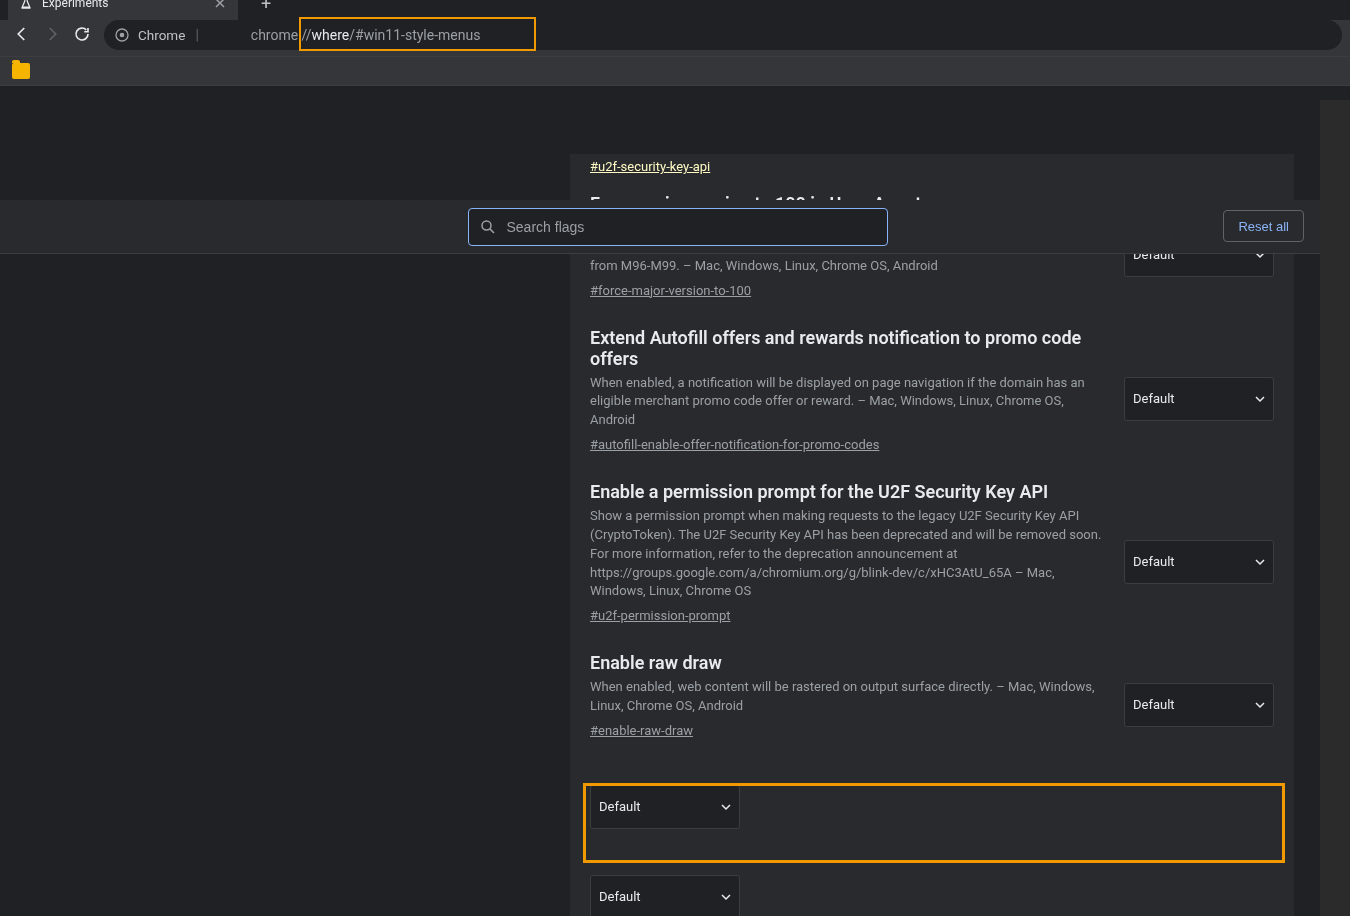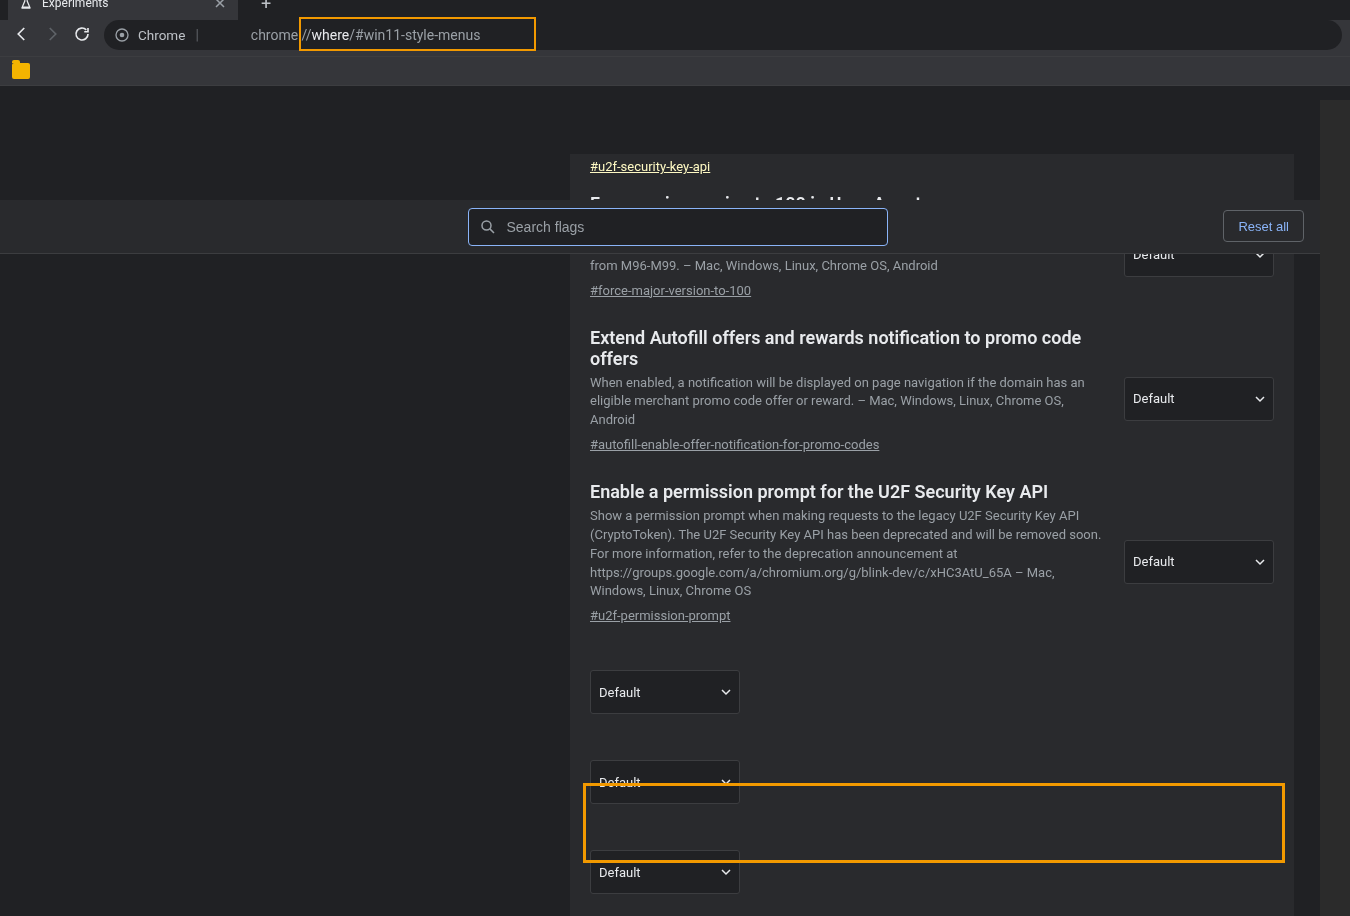--- a/index.html
+++ b/index.html
@@ -281,20 +281,21 @@
         <div class="flag">
           <div class="flag-body"><div class="flag-title">Enable a permission prompt for the U2F Security Key API</div><div class="flag-desc">Show a permission prompt when making requests to the legacy U2F Security Key API (CryptoToken). The U2F Security Key API has been deprecated and will be removed soon. For more information, refer to the deprecation announcement at https://groups.google.com/a/chromium.org/g/blink-dev/c/xHC3AtU_65A – Mac, Windows, Linux, Chrome OS</div><a class="flag-anchor">#u2f-permission-prompt</a></div>
           <div class="flag-select">
             <span>Default</span>
             <svg width="10" height="10" viewBox="0 0 10 10">
               <path d="M1 3l4 4 4-4" fill="none" stroke="#e8eaed" stroke-width="1.5"></path>
             </svg>
           </div>
         </div>
         <div class="flag">
+          <div class="flag-body"><div class="flag-title">Enable raw draw</div><div class="flag-desc">When enabled, web content will be rastered on output surface directly. – Mac, Windows, Linux, Chrome OS, Android</div><a class="flag-anchor">#enable-raw-draw</a></div>
           <div class="flag-select">
             <span>Default</span>
             <svg width="10" height="10" viewBox="0 0 10 10">
               <path d="M1 3l4 4 4-4" fill="none" stroke="#e8eaed" stroke-width="1.5"></path>
             </svg>
           </div>
         </div>
         <div class="flag">
           <div class="flag-select">
             <span>Default</span>

